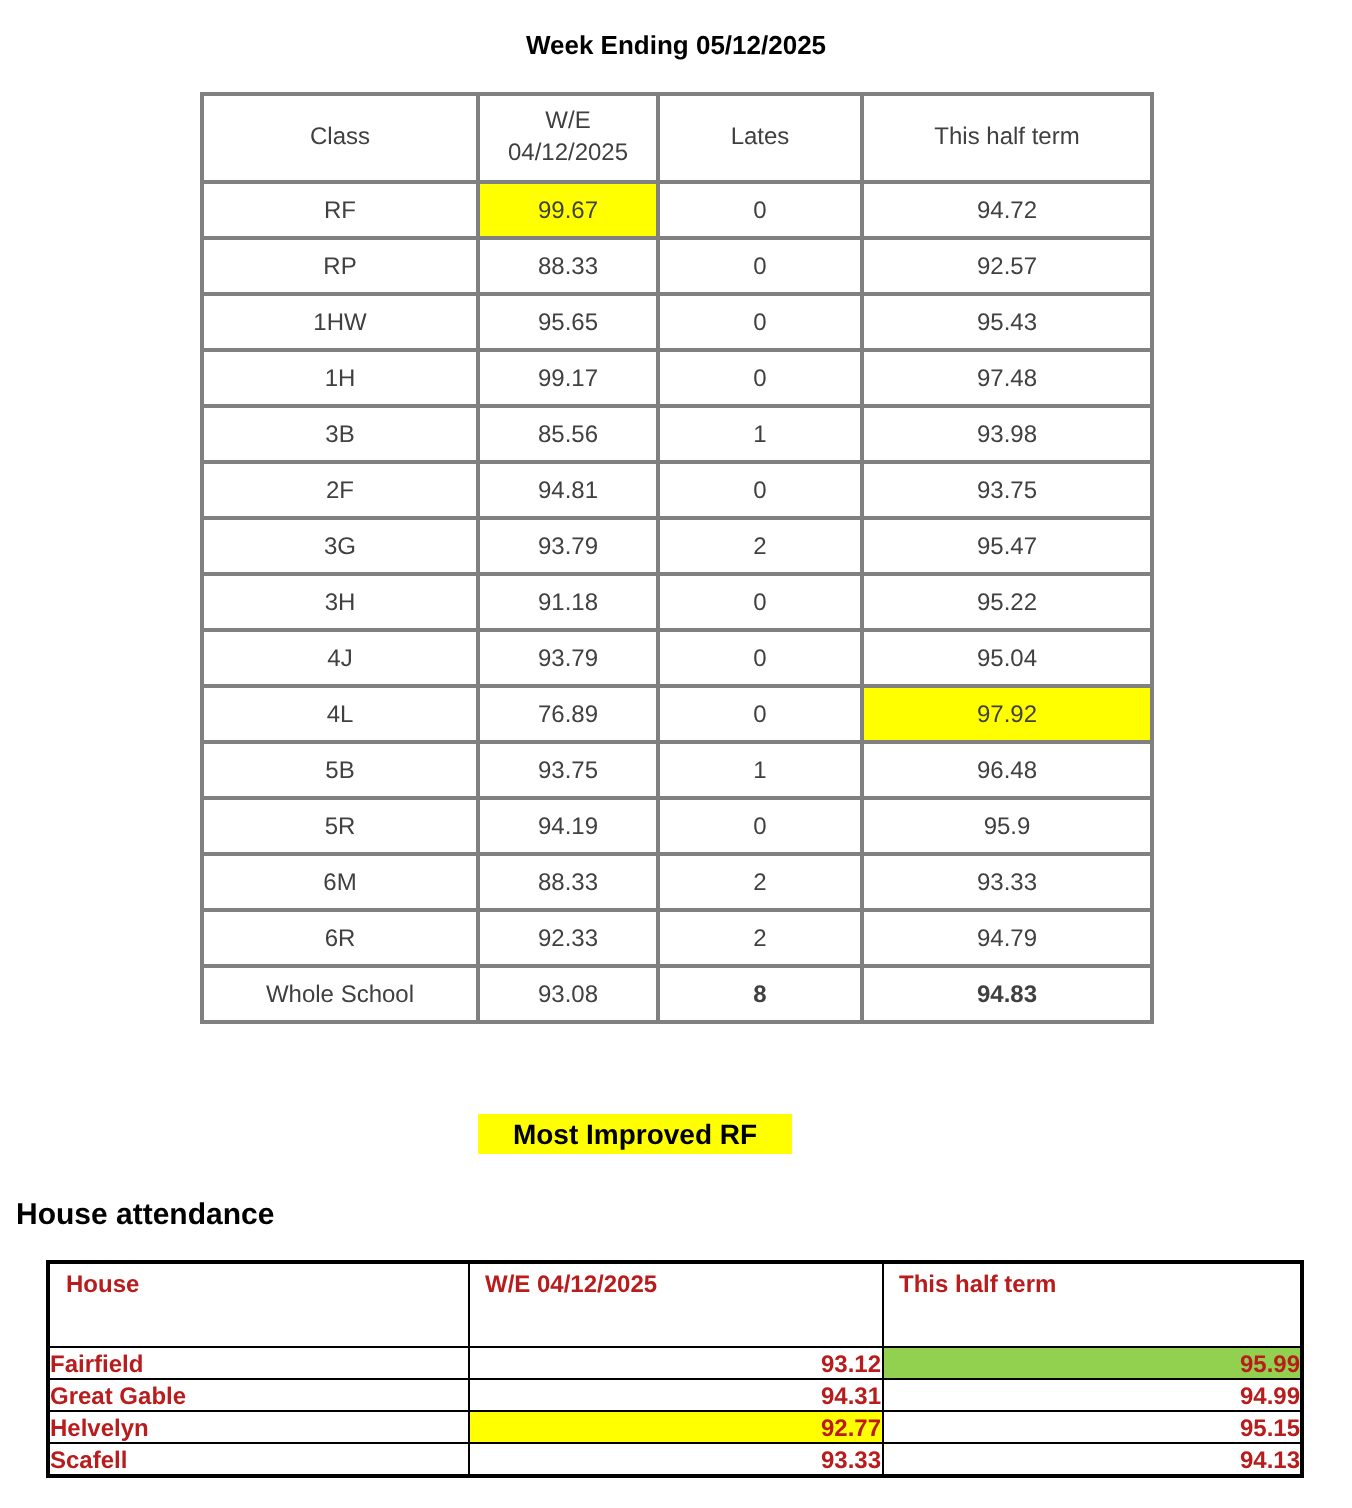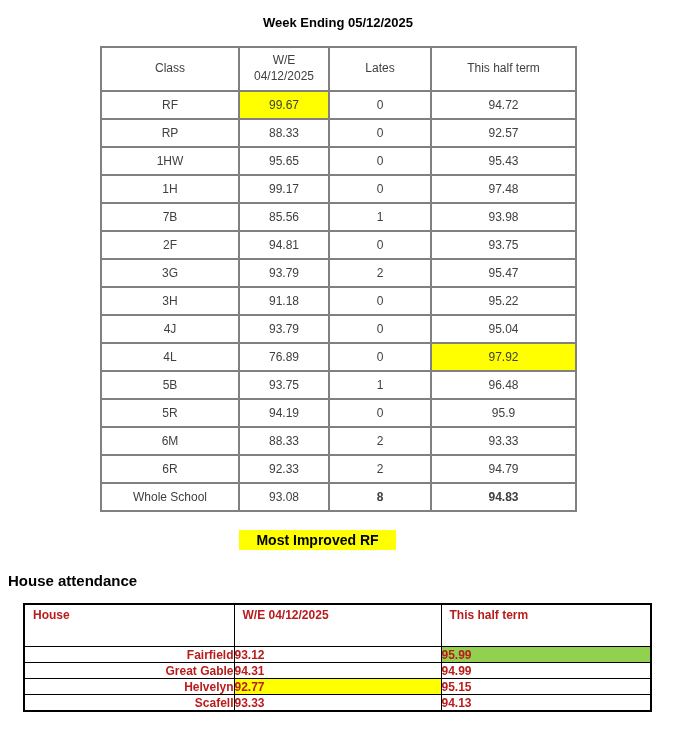--- a/index.html
+++ b/index.html
@@ -48,20 +48,21 @@
     width: 475px;
     margin: 18px 0 0 80px;
     text-align: center;
   }
   .most-improved-wrap span {
     display: inline-block;
     font-size: 14px;
     font-weight: bold;
     color: #000000;
     padding: 2px 17px;
+    margin-top: 27px;
   }
 
   
   .house-heading {
     margin: 22px 0 0 8px;
     font-size: 15px;
     font-weight: bold;
     color: #000000;
   }
   table.house-table {
@@ -78,22 +79,22 @@
     font-weight: bold;
     color: #b91c1c;
     padding: 0;
   }
   table.house-table th {
     height: 38px;
     text-align: left;
     vertical-align: top;
     padding: 3px 0 0 8px;
   }
-  table.house-table td { height: 15px; text-align: left; }
-  table.house-table td.left { text-align: right; padding-left: 10px; }
+  table.house-table td { height: 15px; text-align: right; }
+  table.house-table td.left { text-align: left; padding-left: 0; }
 </style>
 </head>
 <body>
 
 <div class="doc-title">Week Ending 05/12/2025</div>
 
 <table class="class-table">
   <colgroup>
     <col style="width:138px">
       <col style="width:90px">
@@ -128,21 +129,21 @@
     <td>0</td>
     <td>95.43</td>
   </tr>
       <tr>
     <td>1H</td>
     <td>99.17</td>
     <td>0</td>
     <td>97.48</td>
   </tr>
       <tr>
-    <td>7B</td>
+    <td>3B</td>
     <td>85.56</td>
     <td>1</td>
     <td>93.98</td>
   </tr>
       <tr>
     <td>2F</td>
     <td>94.81</td>
     <td>0</td>
     <td>93.75</td>
   </tr>

